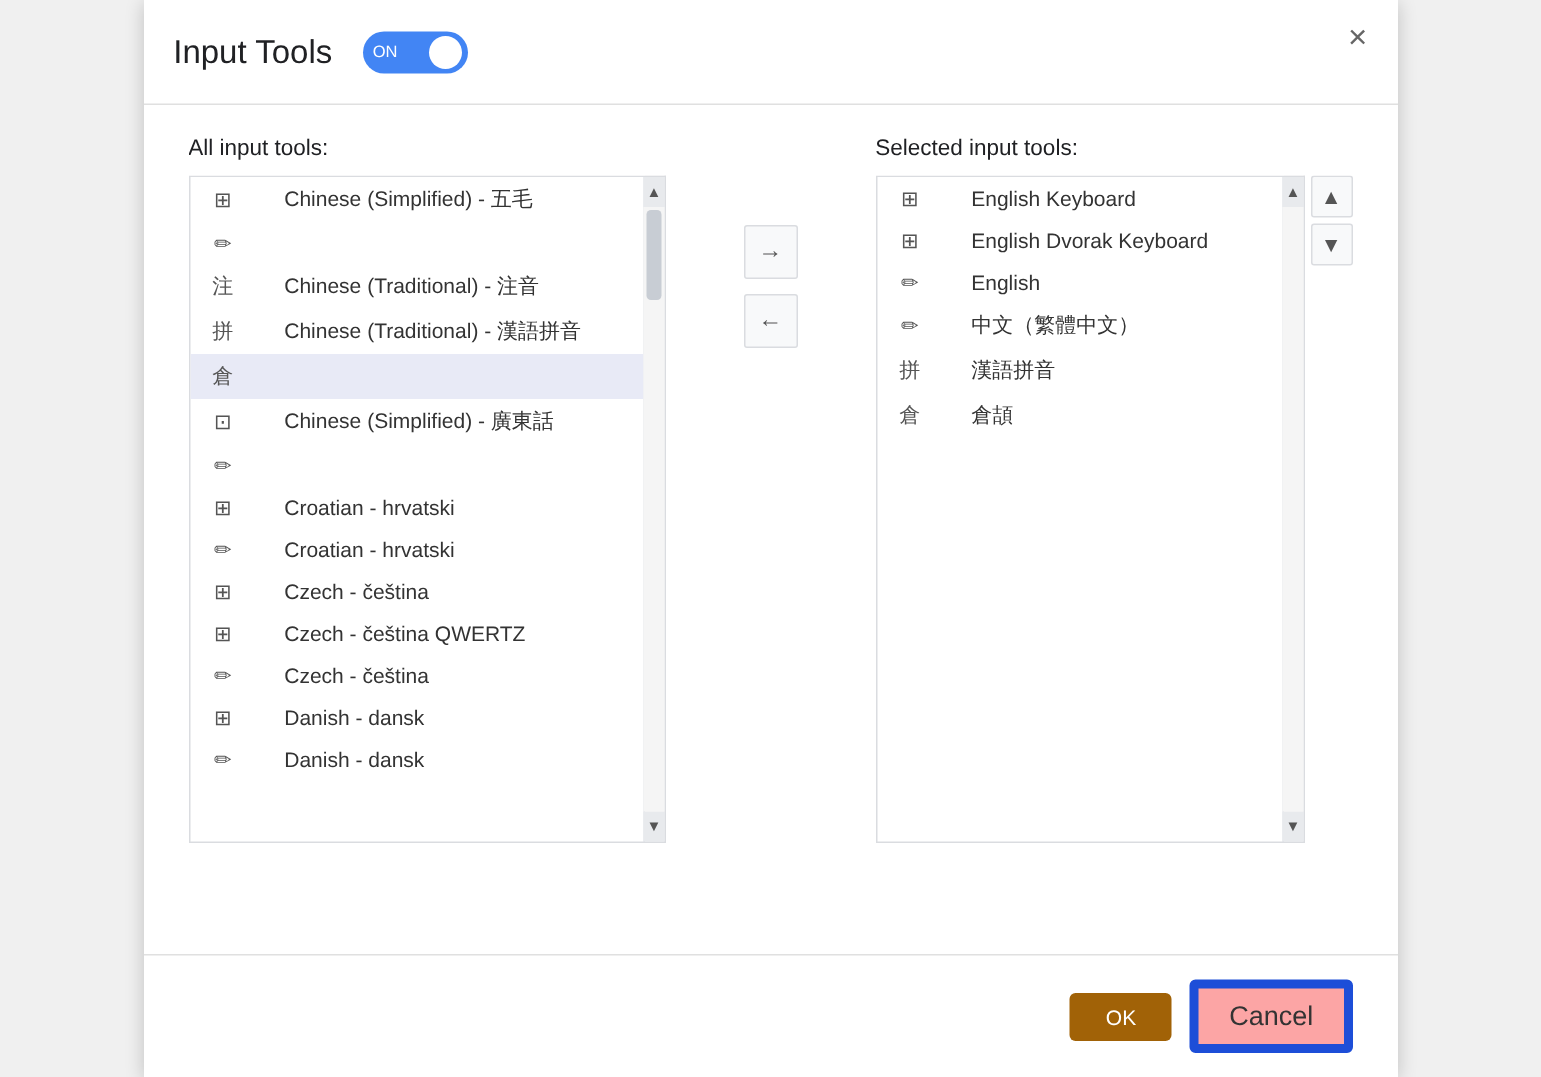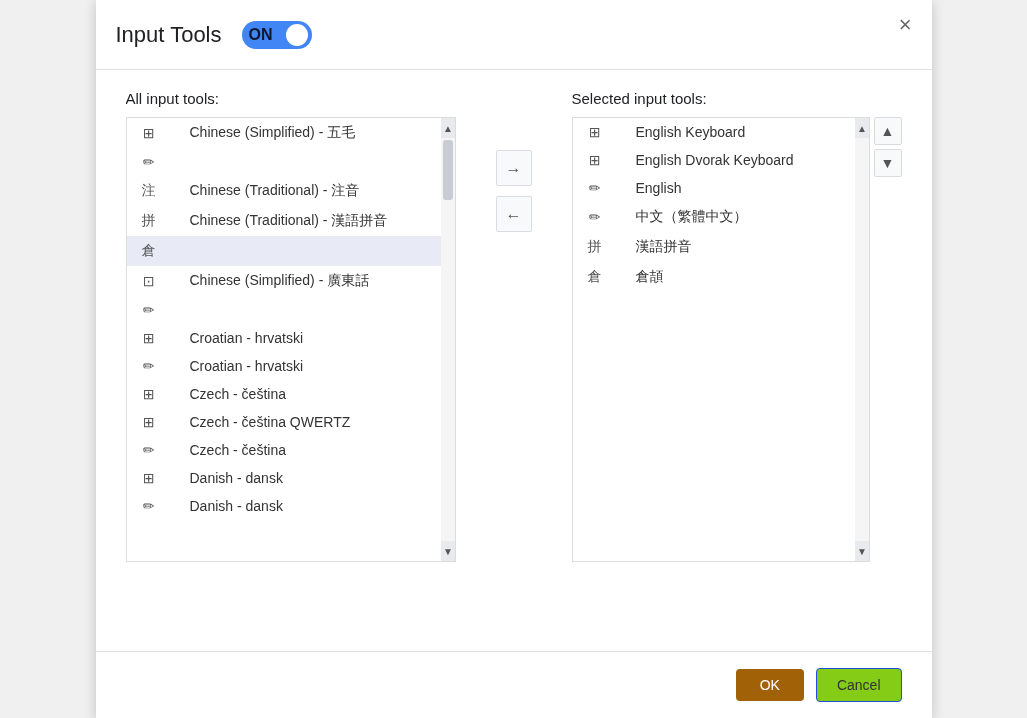--- a/index.html
+++ b/index.html
@@ -40,23 +40,23 @@
       align-items: center;
       background: #4285f4;
       border-radius: 14px;
       padding: 3px 6px 3px 3px;
       width: 70px;
       height: 28px;
       position: relative;
       cursor: pointer;
     }
     .toggle-on-label {
-      color: #0f172a;
-      font-size: 16px;
-      font-weight: 700;
+      color: #ffffff;
+      font-size: 11px;
+      font-weight: 400;
       margin-left: 4px;
     }
     .toggle-knob {
       width: 22px;
       height: 22px;
       background: #fff;
       border-radius: 50%;
       position: absolute;
       right: 4px;
     }
@@ -73,21 +73,21 @@
     }
     .dialog-body {
       display: flex;
       flex-direction: column;
       flex: 1;
       padding: 20px 30px;
       overflow: hidden;
     }
     .columns {
       display: flex;
-      gap: 30px;
+      gap: 42px;
       flex: 1;
       overflow: hidden;
       align-items: flex-start;
     }
     .col-left, .col-right {
       display: flex;
       flex-direction: column;
       flex: 1;
       overflow: hidden;
     }
@@ -186,25 +186,25 @@
     .btn-ok {
       background: #a16207;
       color: #fff;
       border: none;
       padding: 8px 24px;
       font-size: 14px;
       border-radius: 4px;
       cursor: pointer;
     }
     .btn-cancel {
-      background: #84cc16;
+      background: #fca5a5;
       color: #333;
-      border: 1px solid #1d4ed8;
+      border: 6px solid #1d4ed8;
       padding: 8px 20px;
-      font-size: 14px;
+      font-size: 18px;
       border-radius: 4px;
       cursor: pointer;
     }
     .fake-scrollbar {
       width: 14px;
       background: #f5f5f5;
       border: 1px solid #dadce0;
       border-left: none;
       height: 445px;
       display: flex;

